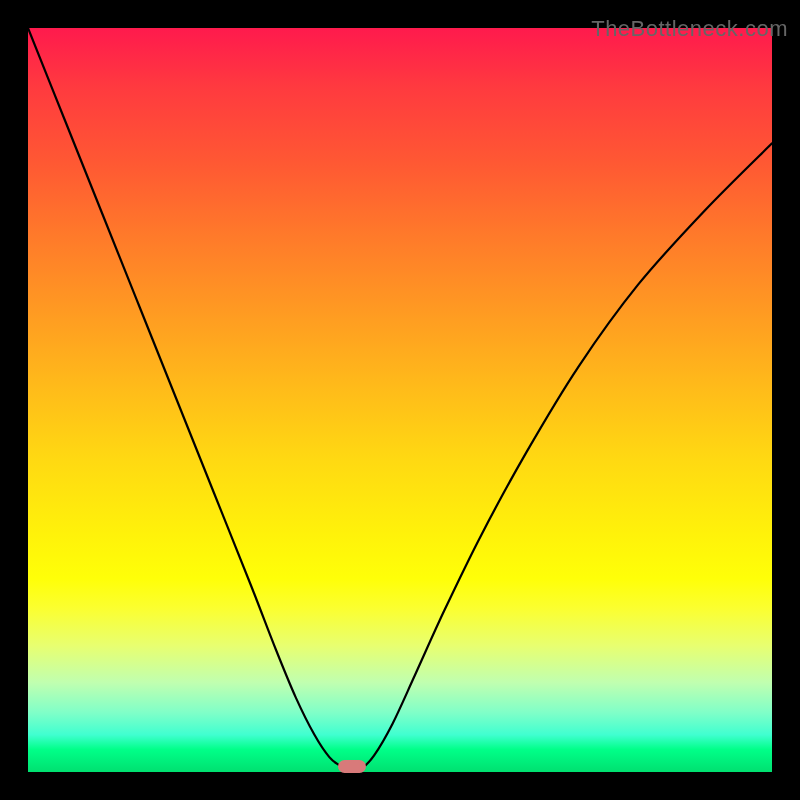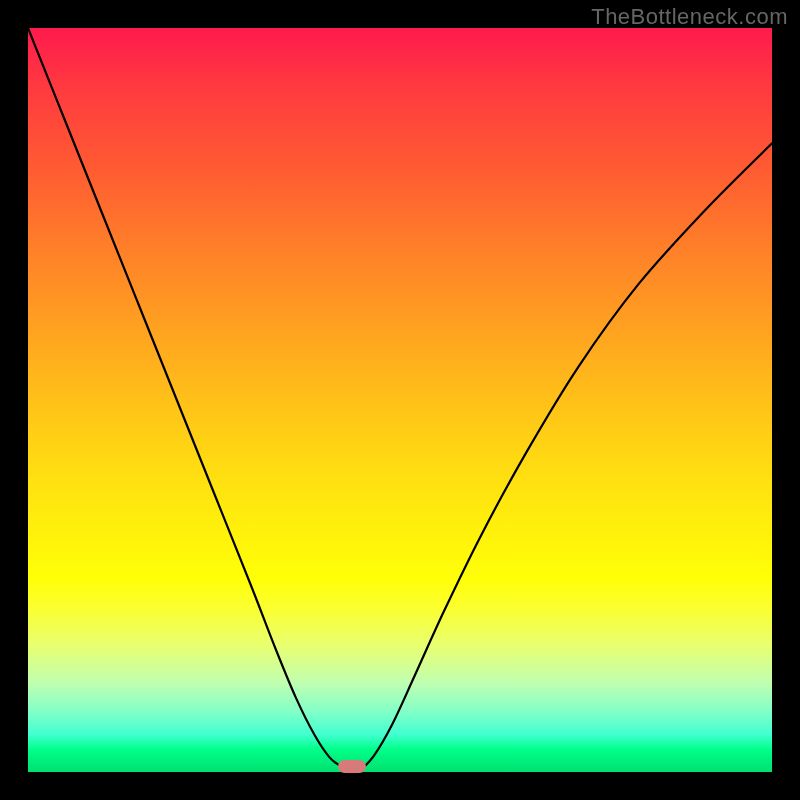--- a/index.html
+++ b/index.html
@@ -9,21 +9,21 @@
   }
   body {
     width: 800px;
     height: 800px;
     background: #000;
     position: relative;
     font-family: Arial, sans-serif;
   }
   .watermark {
     position: absolute;
-    top: 4px;
+    top: 16px;
     right: 12px;
     color: #666;
     font-size: 22px;
     font-weight: normal;
     z-index: 10;
     letter-spacing: 0.5px;
   }
   .plot-area {
     position: absolute;
     left: 28px;

